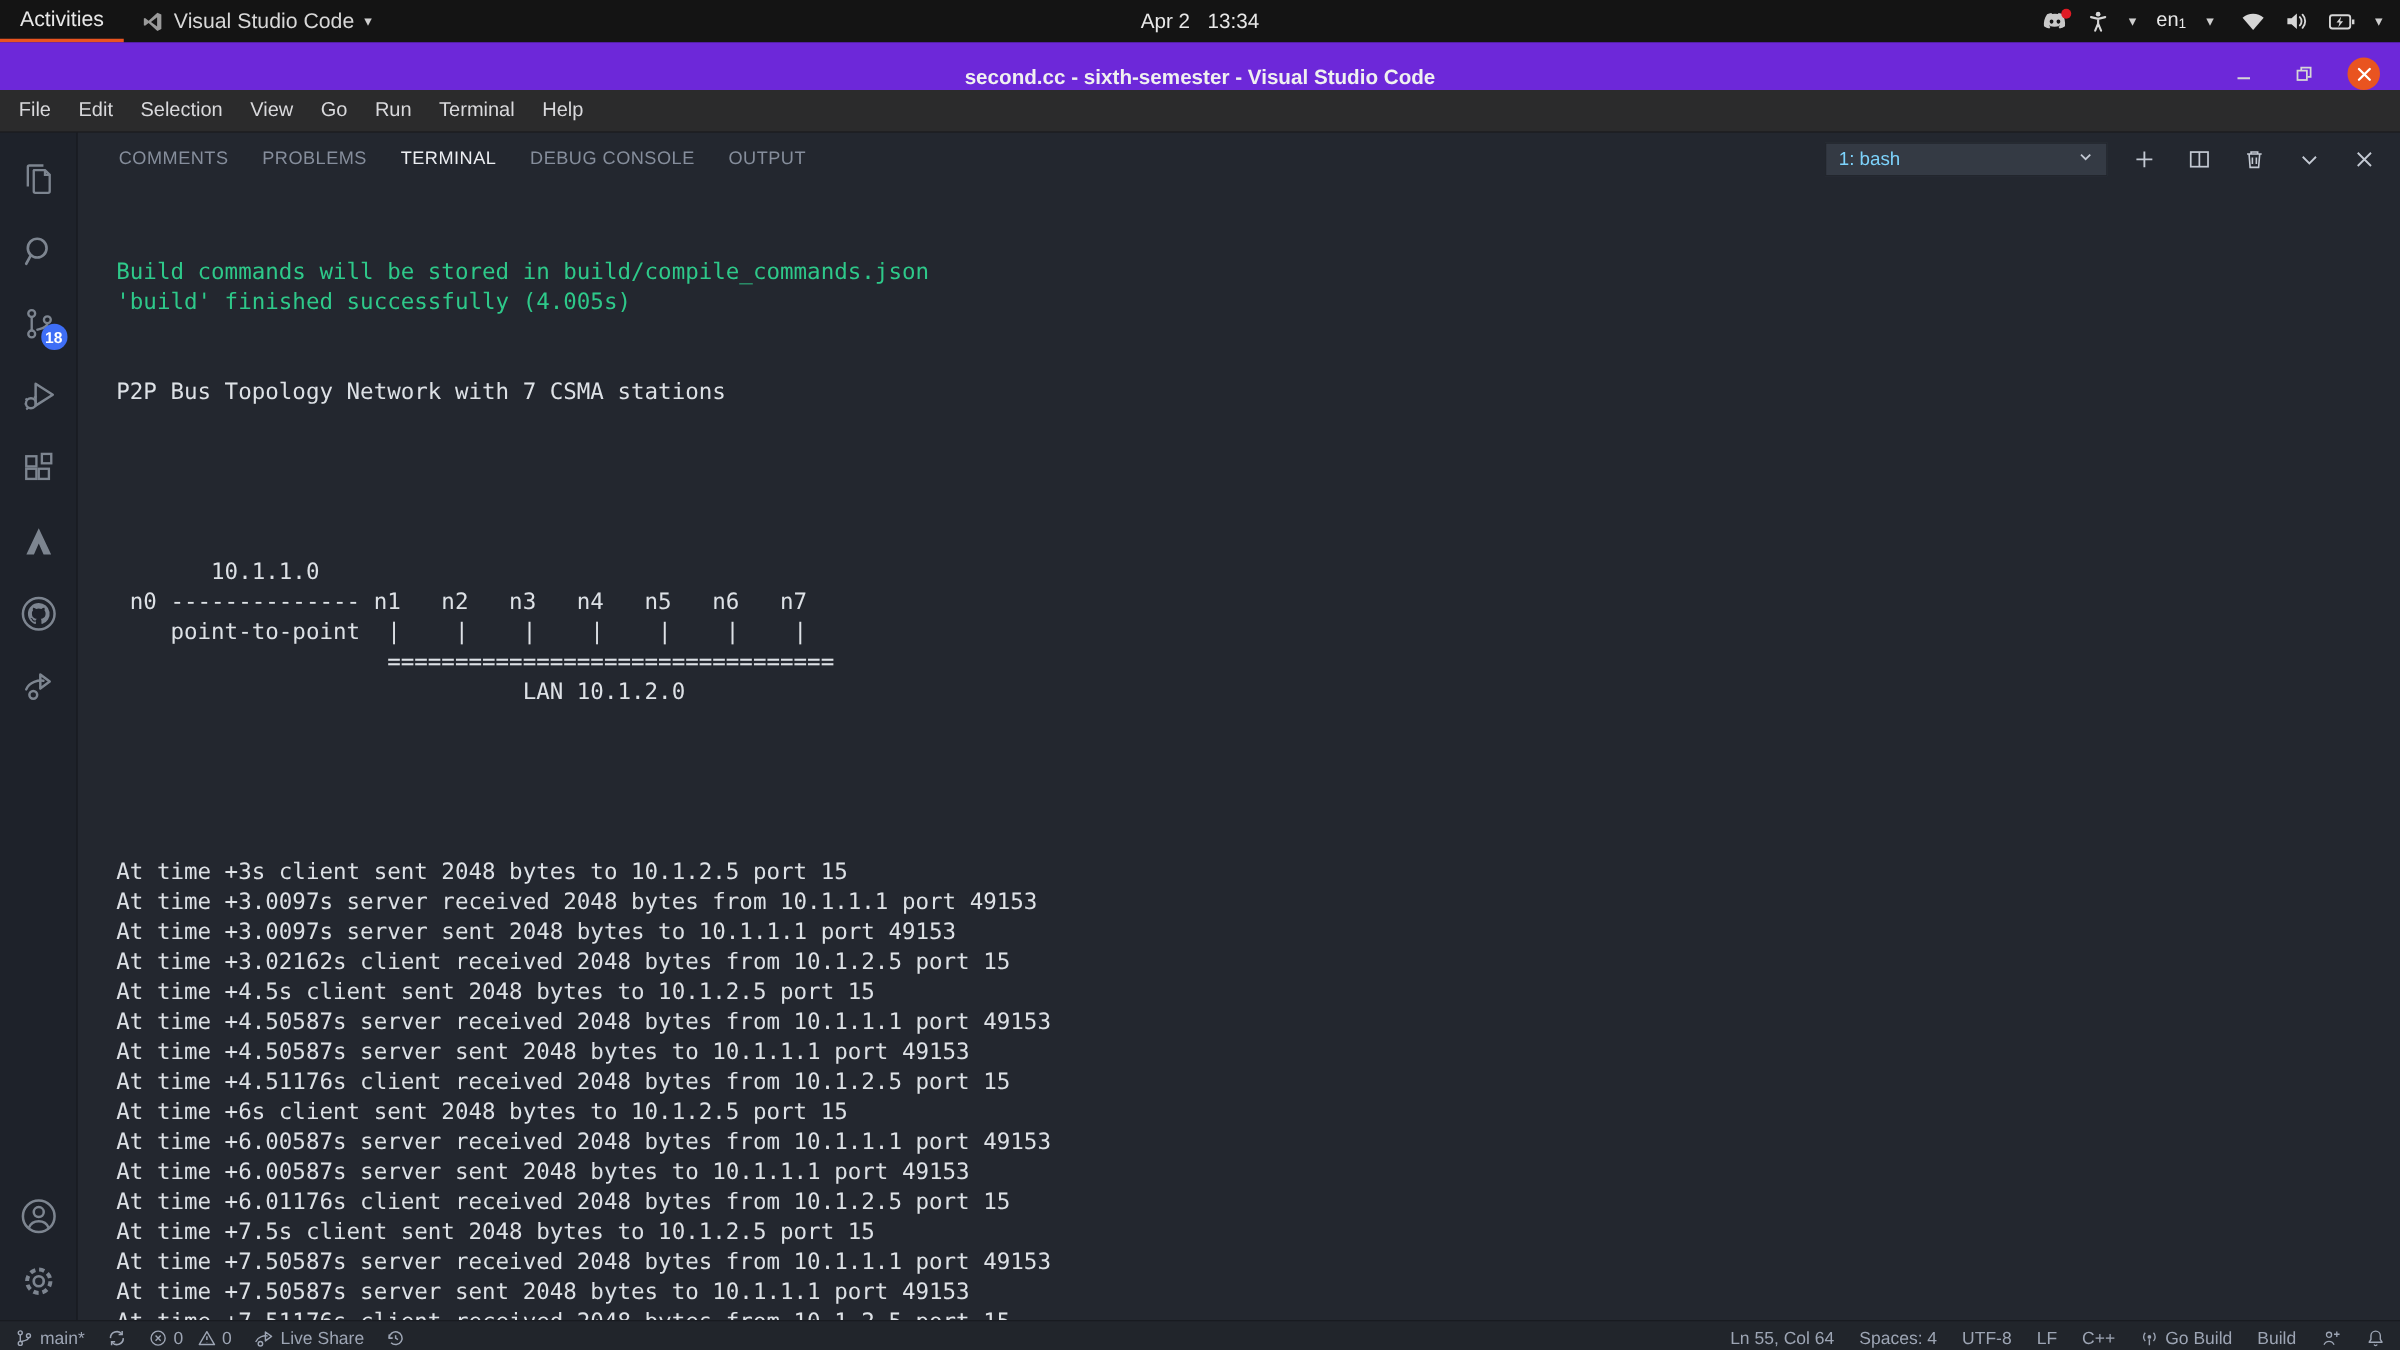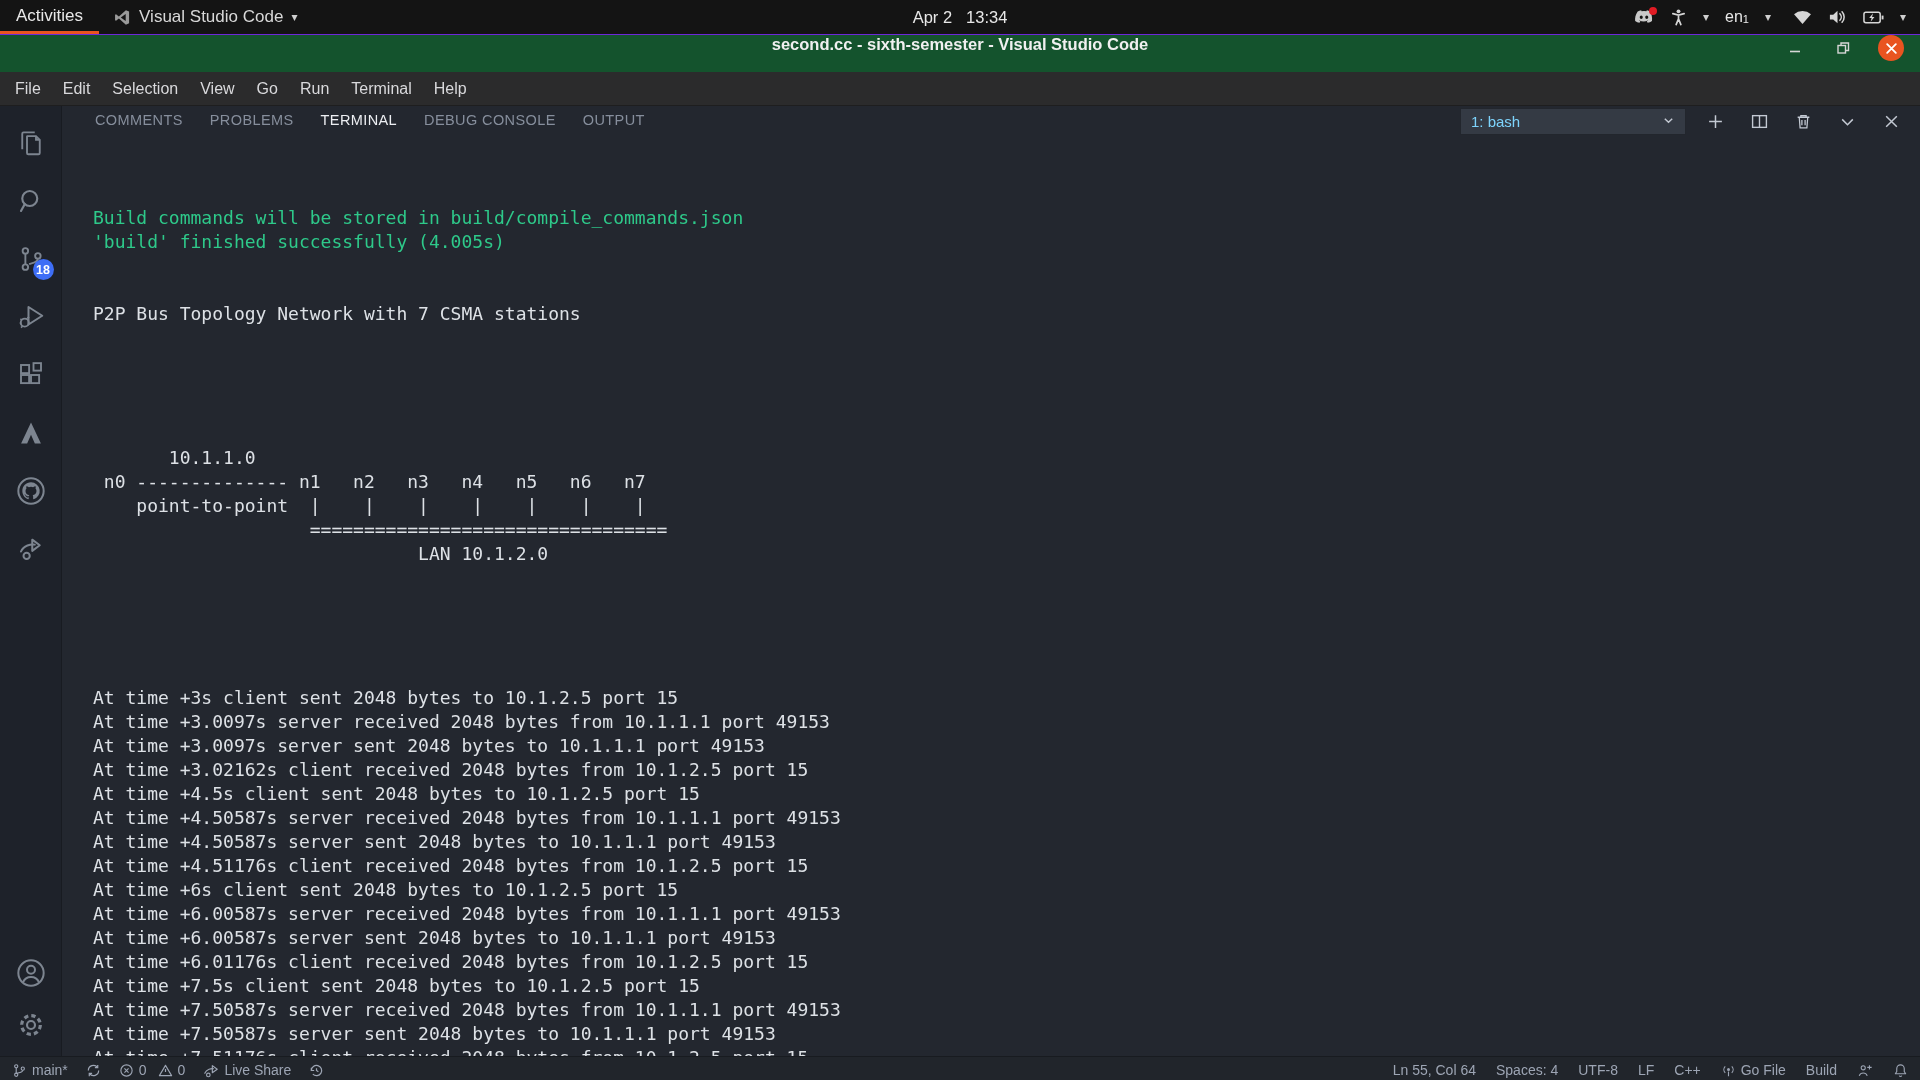--- a/index.html
+++ b/index.html
@@ -14,41 +14,41 @@
   .appmenu .caret, .tray .caret { font-size:12px; color:#cfcfcf; }
   .clock { position:absolute; left:50%; top:0; transform:translateX(-50%); height:34px; display:flex; align-items:center; gap:14px; font-size:16.5px; }
   .tray { margin-left:auto; display:flex; align-items:center; gap:16px; padding:0 14px; }
   .tray svg { display:block; }
   .kbd-layout { font-size:16px; display:flex; align-items:flex-end; }
   .kbd-sub { font-size:11px; padding-bottom:1px; }
   .discord-wrap { position:relative; }
   .notif-dot { position:absolute; top:-2px; right:-3px; width:8px; height:8px; border-radius:50%; background:#e01b24; }
 
   
-  .titlebar { height:38px; background:#14532d; border-top:1px solid #6d28d9; display:flex; align-items:flex-start; position:relative; }
+  .titlebar { height:38px; background:#6d28d9; border-top:1px solid #6d28d9; display:flex; align-items:flex-end; position:relative; }
   .title-text { position:absolute; left:50%; transform:translateX(-50%); color:#f0f0f0; font-weight:bold; font-size:16.5px; white-space:nowrap; }
   .win-controls { margin-left:auto; display:flex; align-items:center; gap:22px; padding-right:16px; }
   .win-btn { width:26px; height:26px; display:flex; align-items:center; justify-content:center; color:#d6d6d6; }
   .win-close { background:#E95420; border-radius:50%; color:#fff; }
 
   
   .menubar { height:34px; background:#2b2b2c; border-bottom:1px solid #1e1e1f; display:flex; align-items:center; padding-left:4px; }
   .menubar .menu-item { color:#d9d9dc; font-size:16px; padding:4px 11px; border-radius:3px; }
 
   
   .main { display:flex; height:950px; }
   .activitybar { width:62px; background:#1e222a; border-right:1px solid #181b21; display:flex; flex-direction:column; align-items:center; padding-top:20px; color:#7d8590; }
   .ab-top { display:flex; flex-direction:column; gap:24px; align-items:center; }
   .ab-bottom { margin-top:auto; display:flex; flex-direction:column; gap:18px; align-items:center; padding-bottom:14px; }
   .ab-icon { width:34px; height:34px; display:flex; align-items:center; justify-content:center; position:relative; }
   .ab-icon svg { display:block; }
   .badge { position:absolute; right:-6px; bottom:-4px; min-width:21px; height:21px; border-radius:11px; background:#3e6ef6; color:#fff; font-size:12.5px; font-weight:bold; display:flex; align-items:center; justify-content:center; padding:0 0; }
 
   .panel { flex:1; background:#23272f; display:flex; flex-direction:column; }
-  .panel-header { height:42px; display:flex; align-items:flex-start; padding:0 14px 0 33px; }
+  .panel-header { height:42px; display:flex; align-items:center; padding:0 14px 0 33px; }
   .panel-tabs { display:flex; gap:27px; }
   .panel-tabs .ptab { color:#868e9c; font-size:14.5px; letter-spacing:.4px; padding:6px 0; }
   .panel-tabs .ptab.active { color:#eceef2; }
   .panel-actions { margin-left:auto; display:flex; align-items:center; gap:14px; color:#c3c9d3; }
   .term-select { width:226px; height:27px; background:#343a44; border:1px solid #22262d; color:#7dd3fc; font-size:15px; display:flex; align-items:center; padding:0 10px; }
   .term-select .sel-caret { margin-left:auto; }
   .panel-actions .pa-icon { width:30px; height:30px; display:flex; align-items:center; justify-content:center; }
 
   
   .terminal { flex:1; padding:10px 10px 0 31px; font-family:"DejaVu Sans Mono", monospace; font-size:18px; line-height:24px; color:#dde1e6; white-space:pre; overflow:hidden; }
@@ -356,21 +356,21 @@
         <span>LF</span>
       </span>
     <span class="sb-item">
         <span>C++</span>
       </span>
     <span class="sb-item">
       <svg width="15" height="15" viewBox="0 0 16 16">
           <circle cx="8" cy="7" r="1.6" fill="currentColor"></circle>
           <path d="M4.5 10.5a5 5 0 0 1 0-7M11.5 3.5a5 5 0 0 1 0 7M8 9v5" fill="none" stroke="currentColor" stroke-width="1.2"></path>
         </svg>
-      <span>Go File</span>
+      <span>Go Build</span>
     </span>
     <span class="sb-item">
         <span>Build</span>
       </span>
     <span class="sb-item">
       <svg width="16" height="15" viewBox="0 0 18 16">
           <circle cx="7" cy="5" r="2.3" fill="none" stroke="currentColor" stroke-width="1.2"></circle>
           <path d="M2.5 14a4.8 4.8 0 0 1 9 0" fill="none" stroke="currentColor" stroke-width="1.2"></path>
           <path d="M11.5 4.5h5M14 2v5" stroke="currentColor" stroke-width="1.2"></path>
         </svg>

